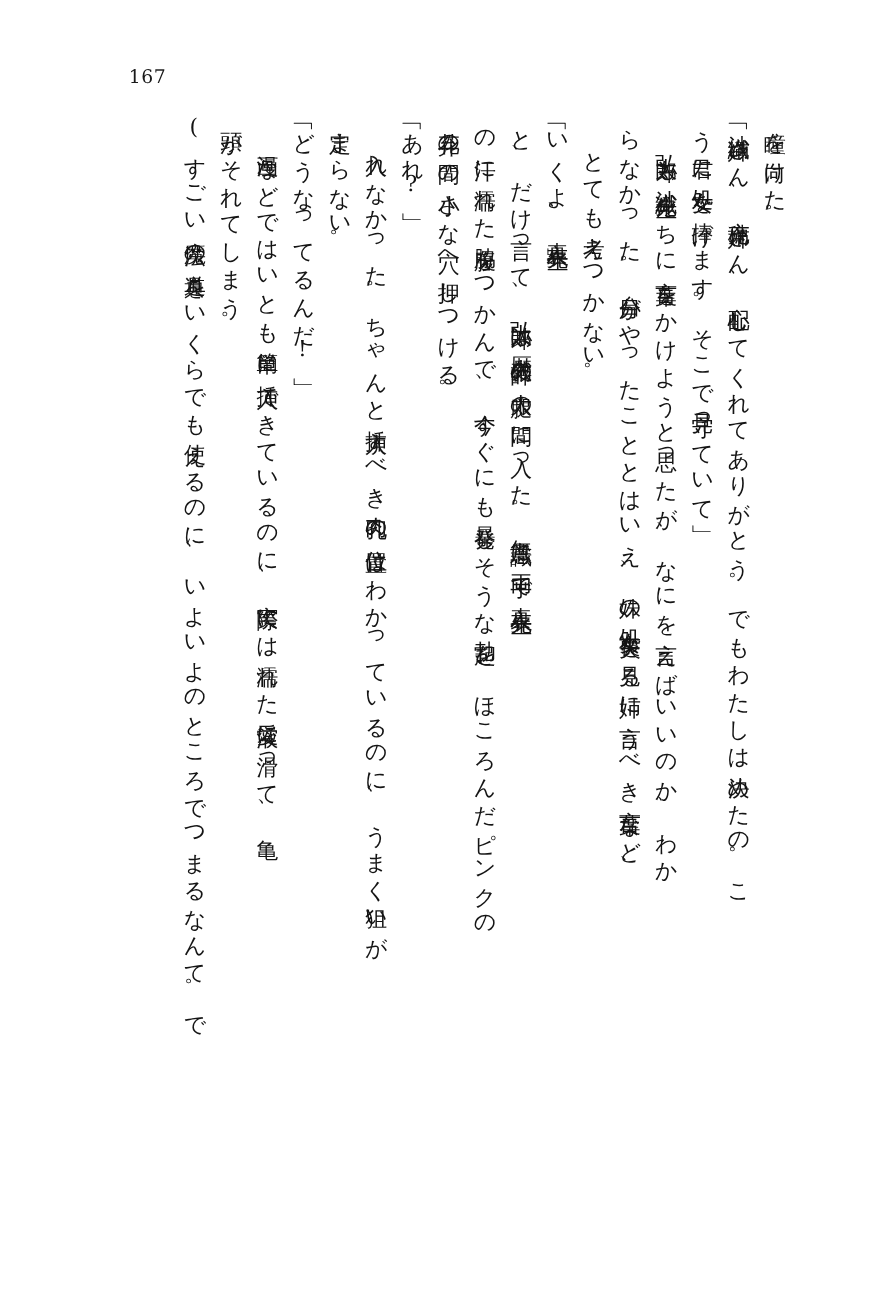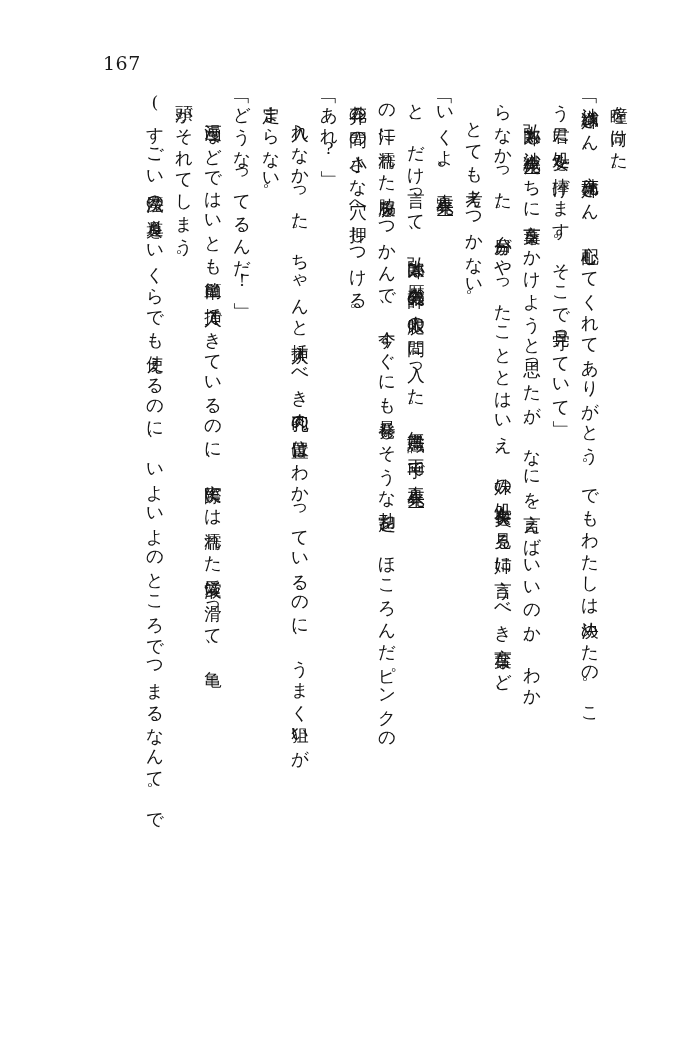--- a/index.html
+++ b/index.html
@@ -13,21 +13,21 @@
     height: 1050px;
     background: #ffffff;
     overflow: hidden;
     font-family: "DejaVu Serif", "Liberation Serif", serif;
     color: #111111;
   }
   #page-number {
     position: absolute;
     top: 52px;
     left: 103px;
-    font-size: 19px;
+    font-size: 15px;
     letter-spacing: 0.5px;
     color: #1a1a1a;
     font-family: "DejaVu Serif", "Liberation Serif", serif;
   }
   #body-text {
     position: absolute;
     top: 92px;
     left: 62px;
     width: 565px;
     height: 900px;

